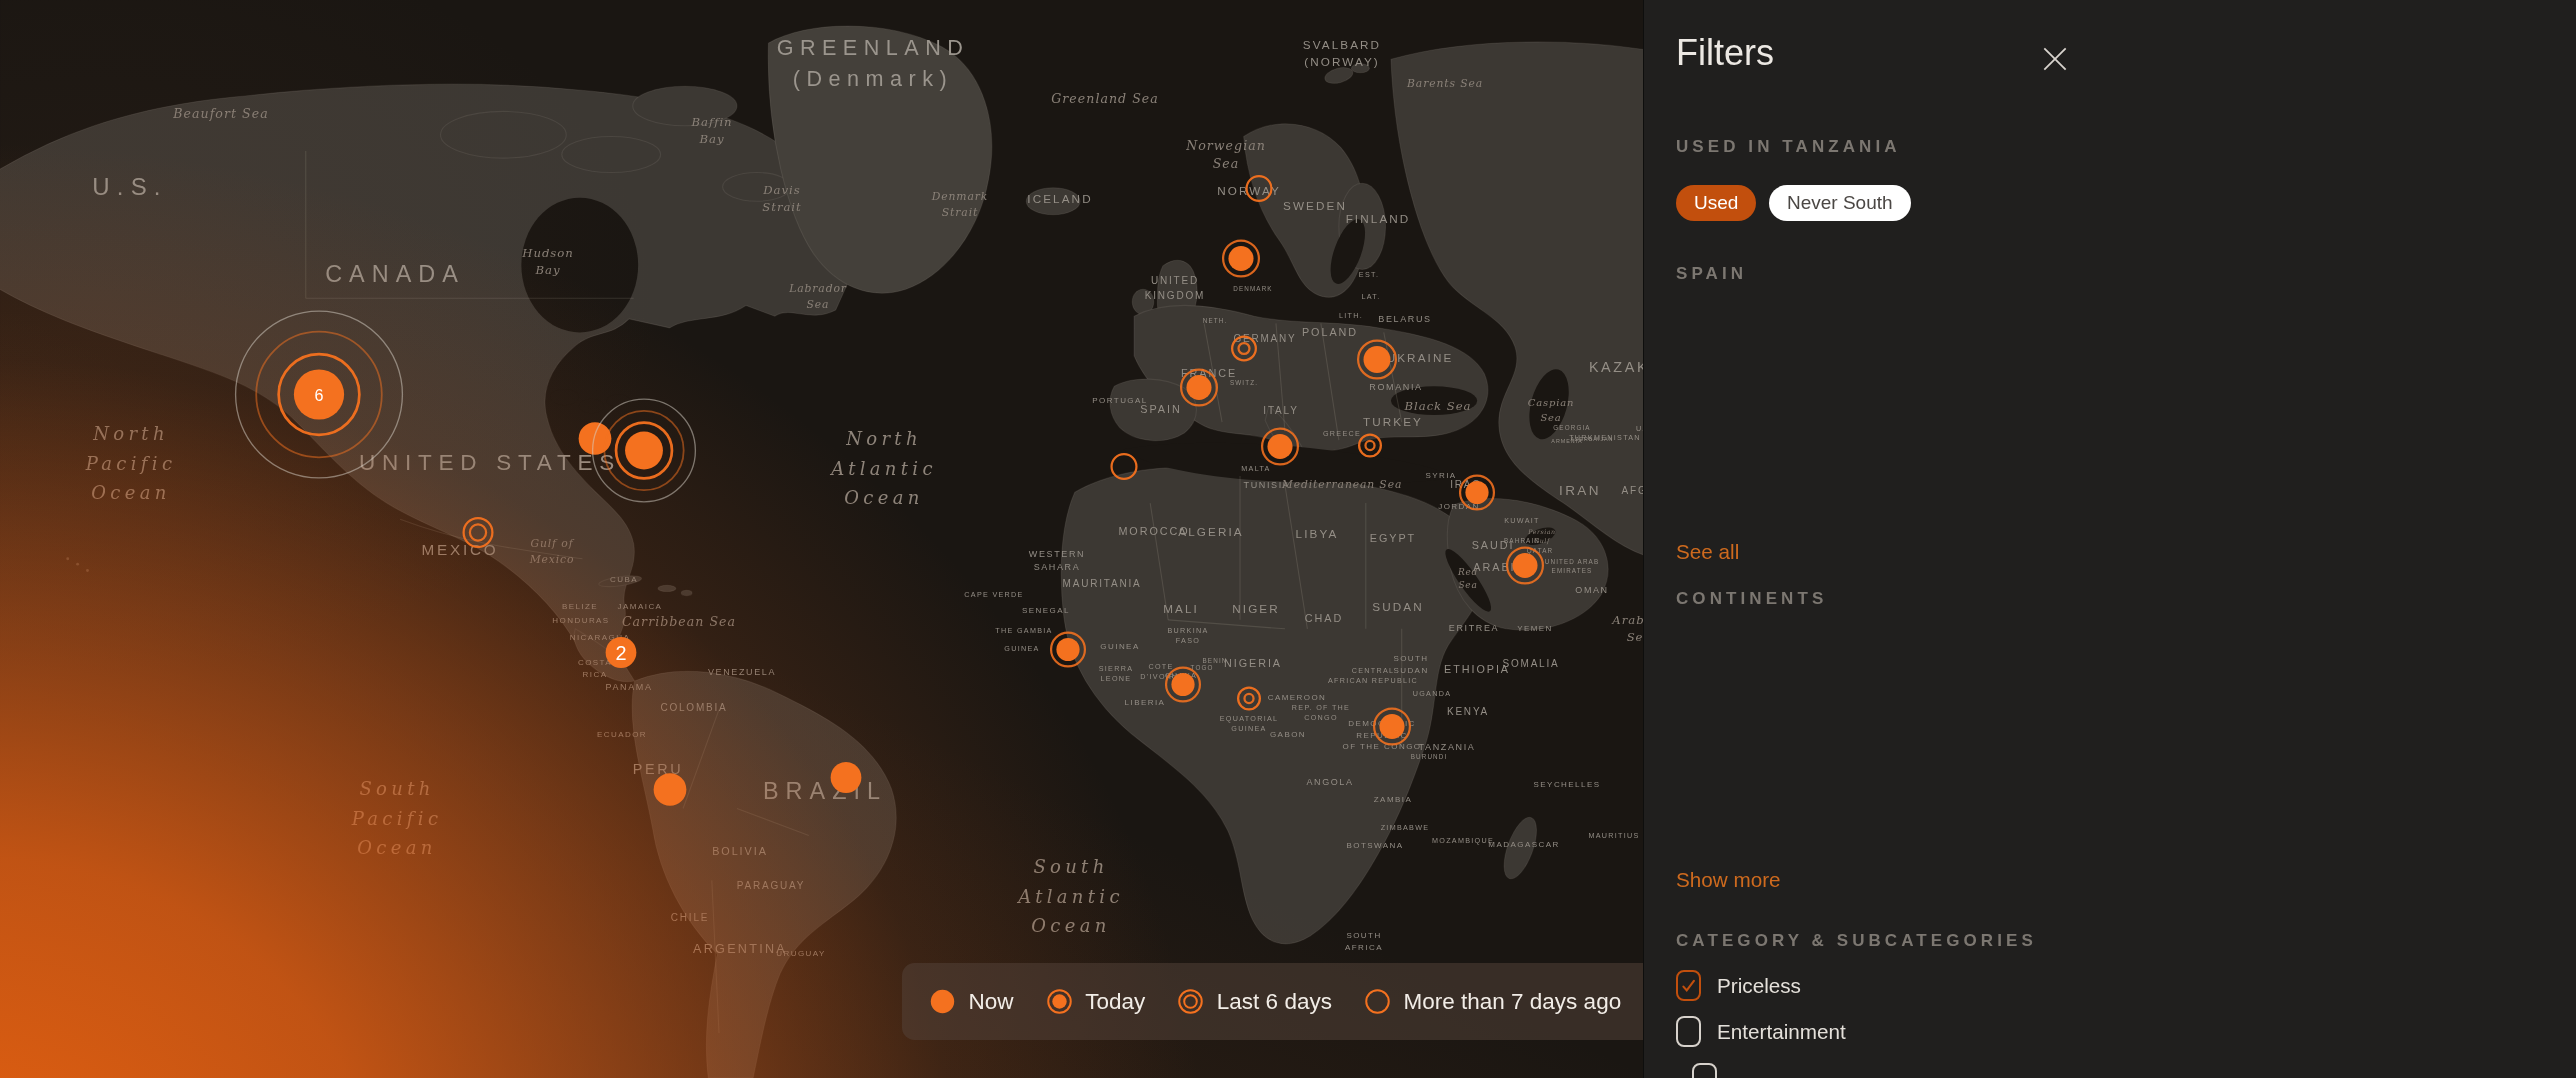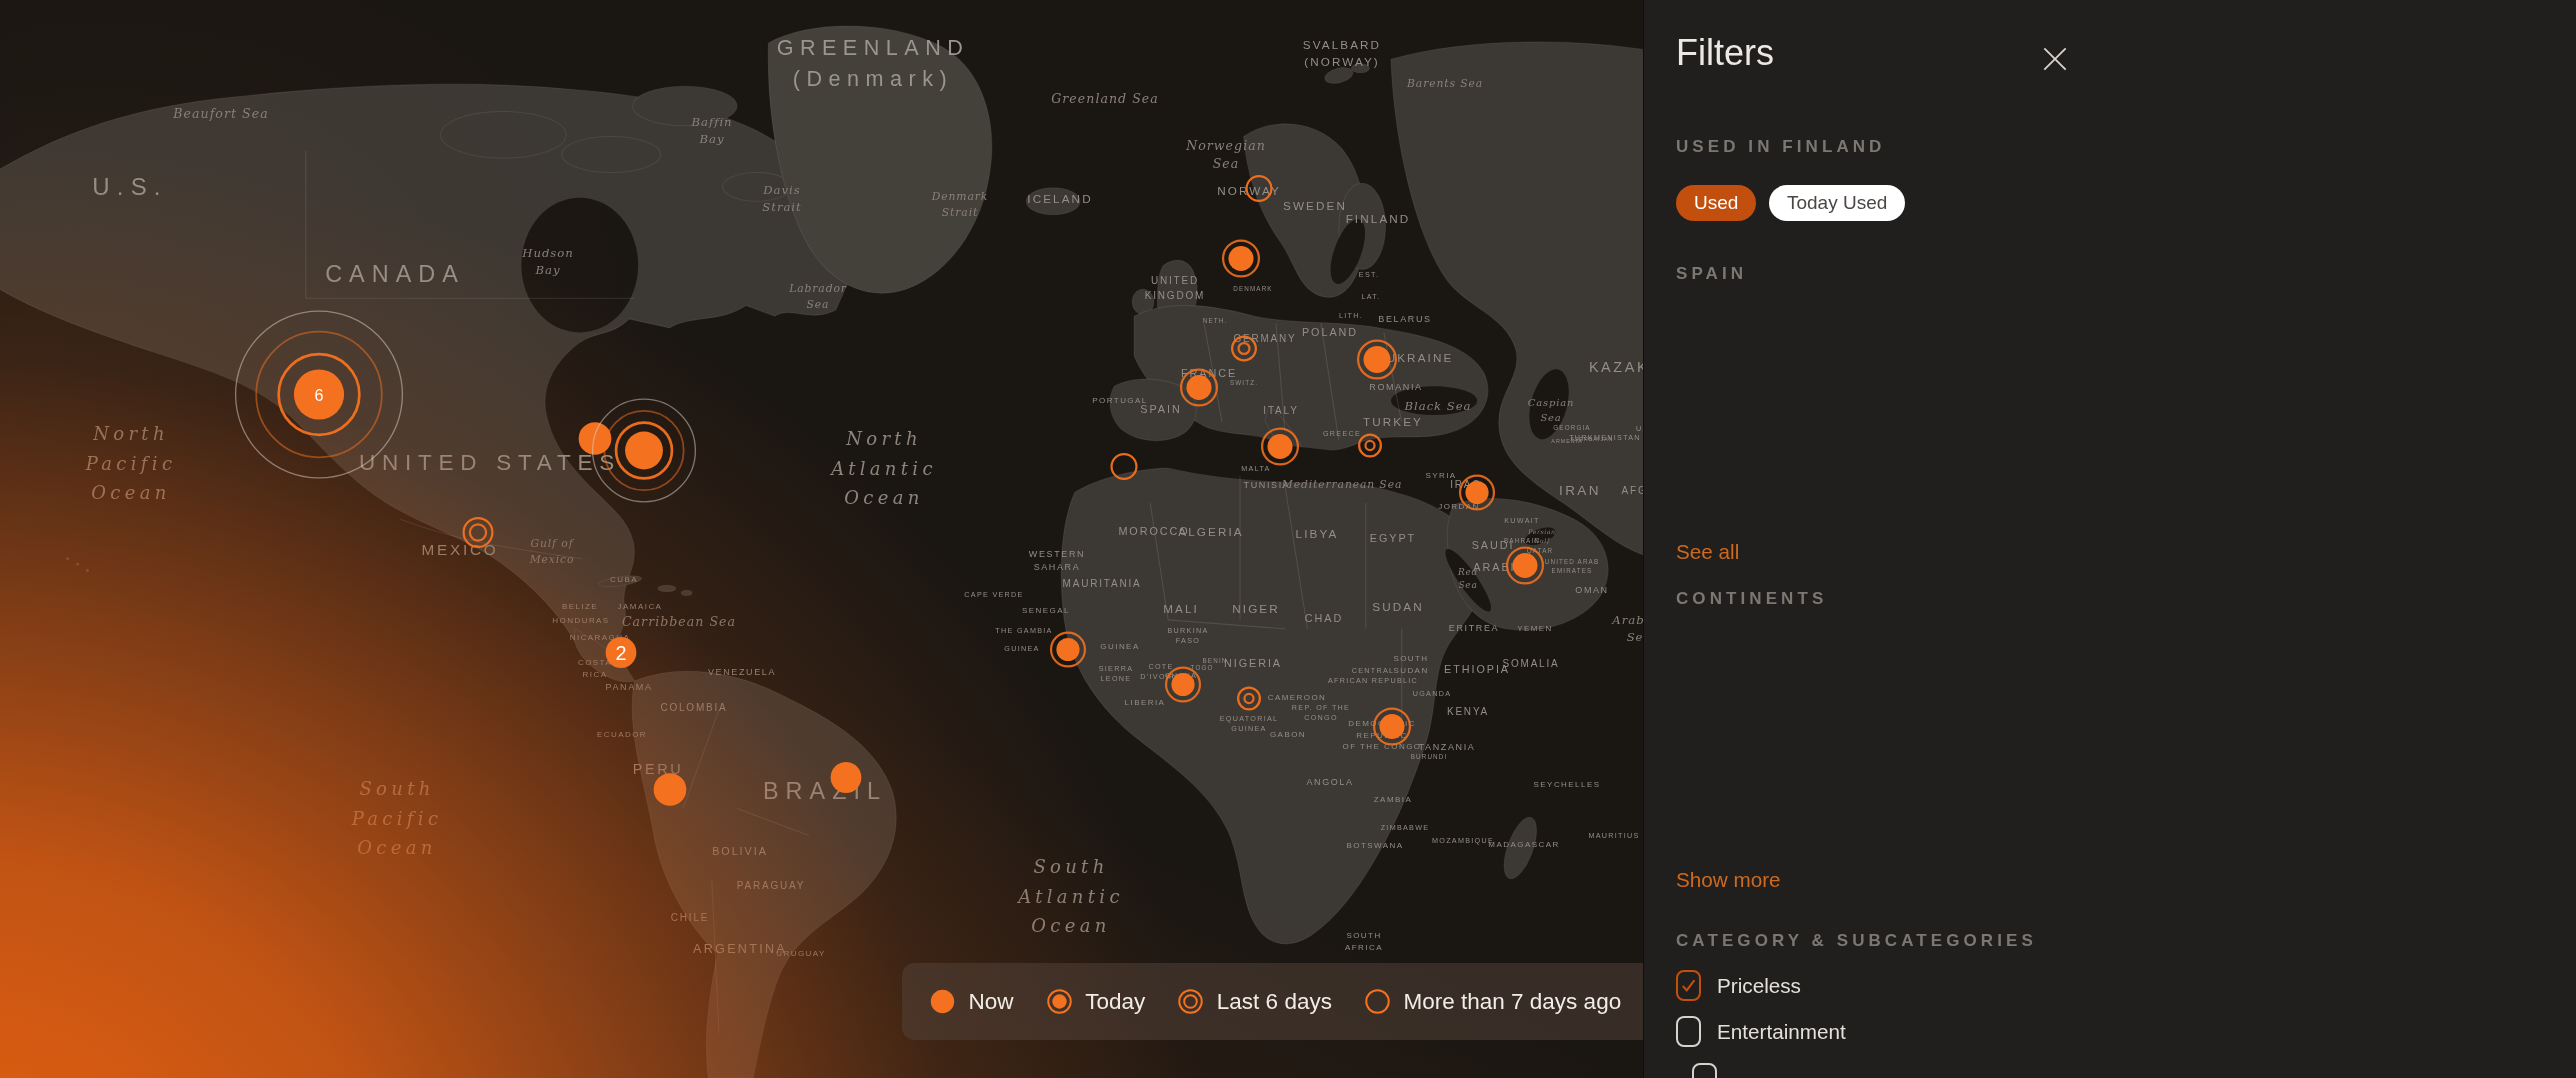--- a/index.html
+++ b/index.html
@@ -441,24 +441,24 @@
 
   <div class="panel">
     <div class="panel-title">Filters</div>
     <div class="close-btn">
       <svg width="32" height="32" viewBox="0 0 36 36">
         <line x1="6" y1="6" x2="30" y2="30" stroke="#d9d4ce" stroke-width="2"></line>
         <line x1="30" y1="6" x2="6" y2="30" stroke="#d9d4ce" stroke-width="2"></line>
       </svg>
     </div>
 
-    <div class="sec-label" style="top:137px">USED IN FINLAND</div>
+    <div class="sec-label" style="top:137px">USED IN TANZANIA</div>
     <div class="pill-row" id="campaign-pills">
         <div class="pill pill-on">Used</div>
-        <div class="pill pill-off">Today Used</div>
+        <div class="pill pill-off">Never South</div>
       </div>
 
     <div class="sec-label" style="top:264px">SPAIN</div>
     <div class="link" style="top:540px">See all</div>
 
     <div class="sec-label" style="top:589px">CONTINENTS</div>
     <div class="link" style="top:868px">Show more</div>
 
     <div class="sec-label" style="top:931px">CATEGORY &amp; SUBCATEGORIES</div>
     <div class="chk-list" style="top:970px" id="category-list">

